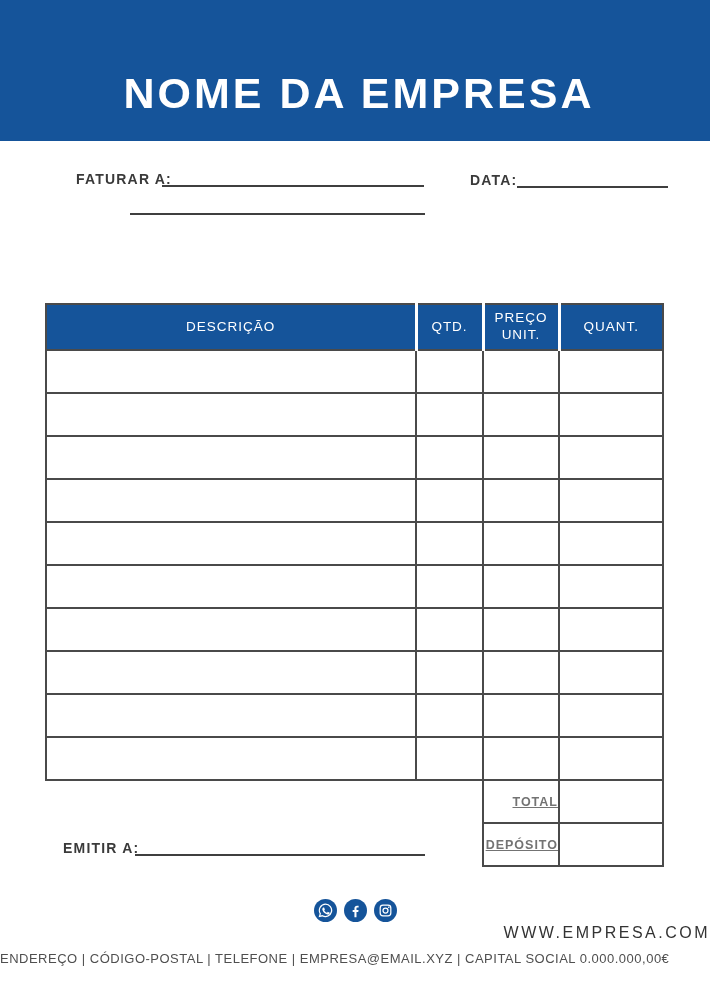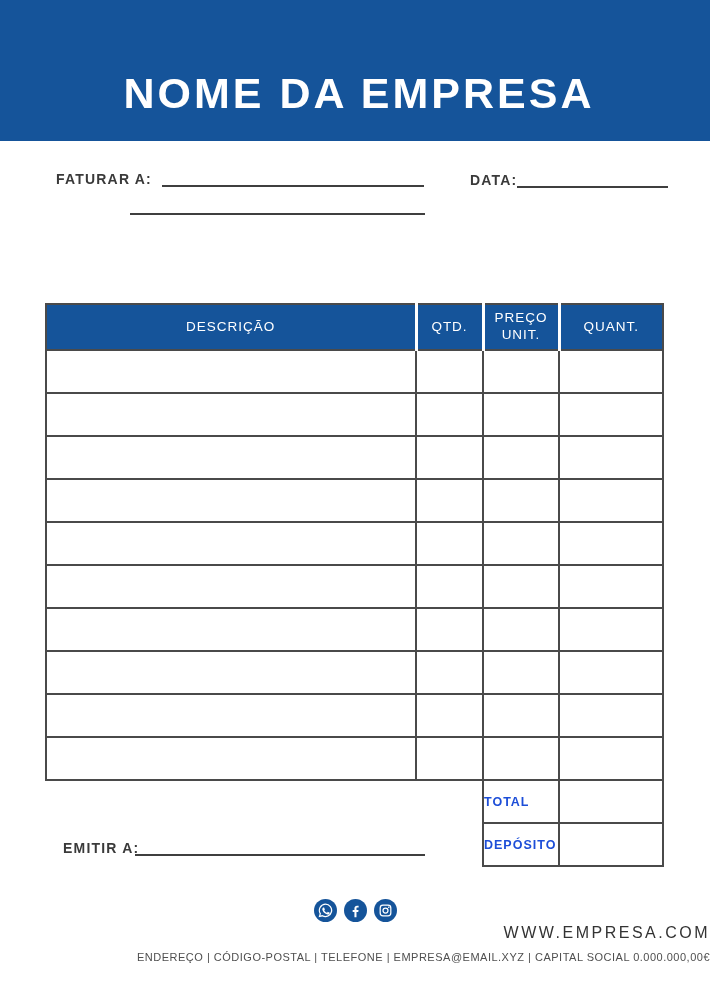--- a/index.html
+++ b/index.html
@@ -22,49 +22,49 @@
   .tbl th{
     background:#15549A;color:#ffffff;font-size:13.5px;font-weight:500;letter-spacing:1px;
     height:44px;border-top:2px solid #4a4a4a;border-bottom:2px solid #4a4a4a;
     border-left:3px solid #ffffff;text-align:center;vertical-align:middle;line-height:1.25;padding:0;
   }
   .tbl th:first-child{border-left:2px solid #4a4a4a;margin-left:46px;}
   .tbl th:last-child{border-right:2px solid #4a4a4a;}
   .tbl td{border:2px solid #4a4a4a;height:41px;padding:0;background:#fff;}
   .tbl td.ghost{border:none;background:transparent;}
   .tbl td.sum-label{
-    text-align:left;vertical-align:middle;font-size:12.5px;font-weight:600;
-    letter-spacing:1px;color:#1d4ed8;white-space:nowrap;
+    text-align:right;vertical-align:middle;font-size:12.5px;font-weight:600;
+    letter-spacing:1px;color:#737373;white-space:nowrap;text-decoration:underline;
   }
   
   .social{position:absolute;top:899px;left:0;width:100%;display:flex;justify-content:center;gap:7px;}
   .social .dot{
     width:23px;height:23px;border-radius:50%;background:#15549A;
     display:flex;align-items:center;justify-content:center;cursor:pointer;
   }
   .social .dot svg{display:block;}
   .site{
     position:absolute;top:924px;left:0;width:100%;text-align:right;
     font-size:16px;font-weight:500;letter-spacing:2.5px;color:#333333;white-space:nowrap;
   }
   .contact{
-    position:absolute;top:951px;left:0;width:100%;text-align:right;
-    font-size:11px;font-weight:500;letter-spacing:0.5px;color:#4f4f4f;white-space:nowrap;
+    position:absolute;top:951px;left:0;width:100%;text-align:left;
+    font-size:13px;font-weight:500;letter-spacing:0.5px;color:#4f4f4f;white-space:nowrap;
   }
 </style>
 </head>
 <body>
 
 <div class="page">
 
   <div class="banner">
     <h1>NOME DA EMPRESA</h1>
   </div>
 
-  <span class="lbl" style="left:56px;top:171px;">FATURAR A:</span>
+  <span class="lbl" style="left:76px;top:171px;">FATURAR A:</span>
   <span class="lbl" style="left:163px;top:168px;font-weight:400;letter-spacing:0;"></span>
   <div class="line" style="left:162px;top:185px;width:262px;"></div>
   <div class="line" style="left:130px;top:213px;width:295px;"></div>
 
   <span class="lbl" style="left:470px;top:172px;">DATA:</span>
   <span class="lbl" style="left:520px;top:169px;font-weight:400;letter-spacing:0;"></span>
   <div class="line" style="left:517px;top:186px;width:151px;"></div>
 
   <table class="tbl">
     <colgroup>

